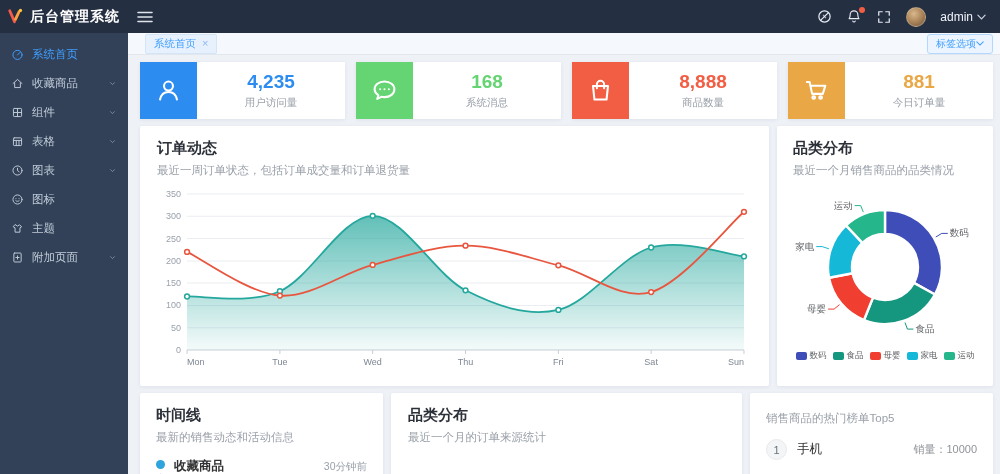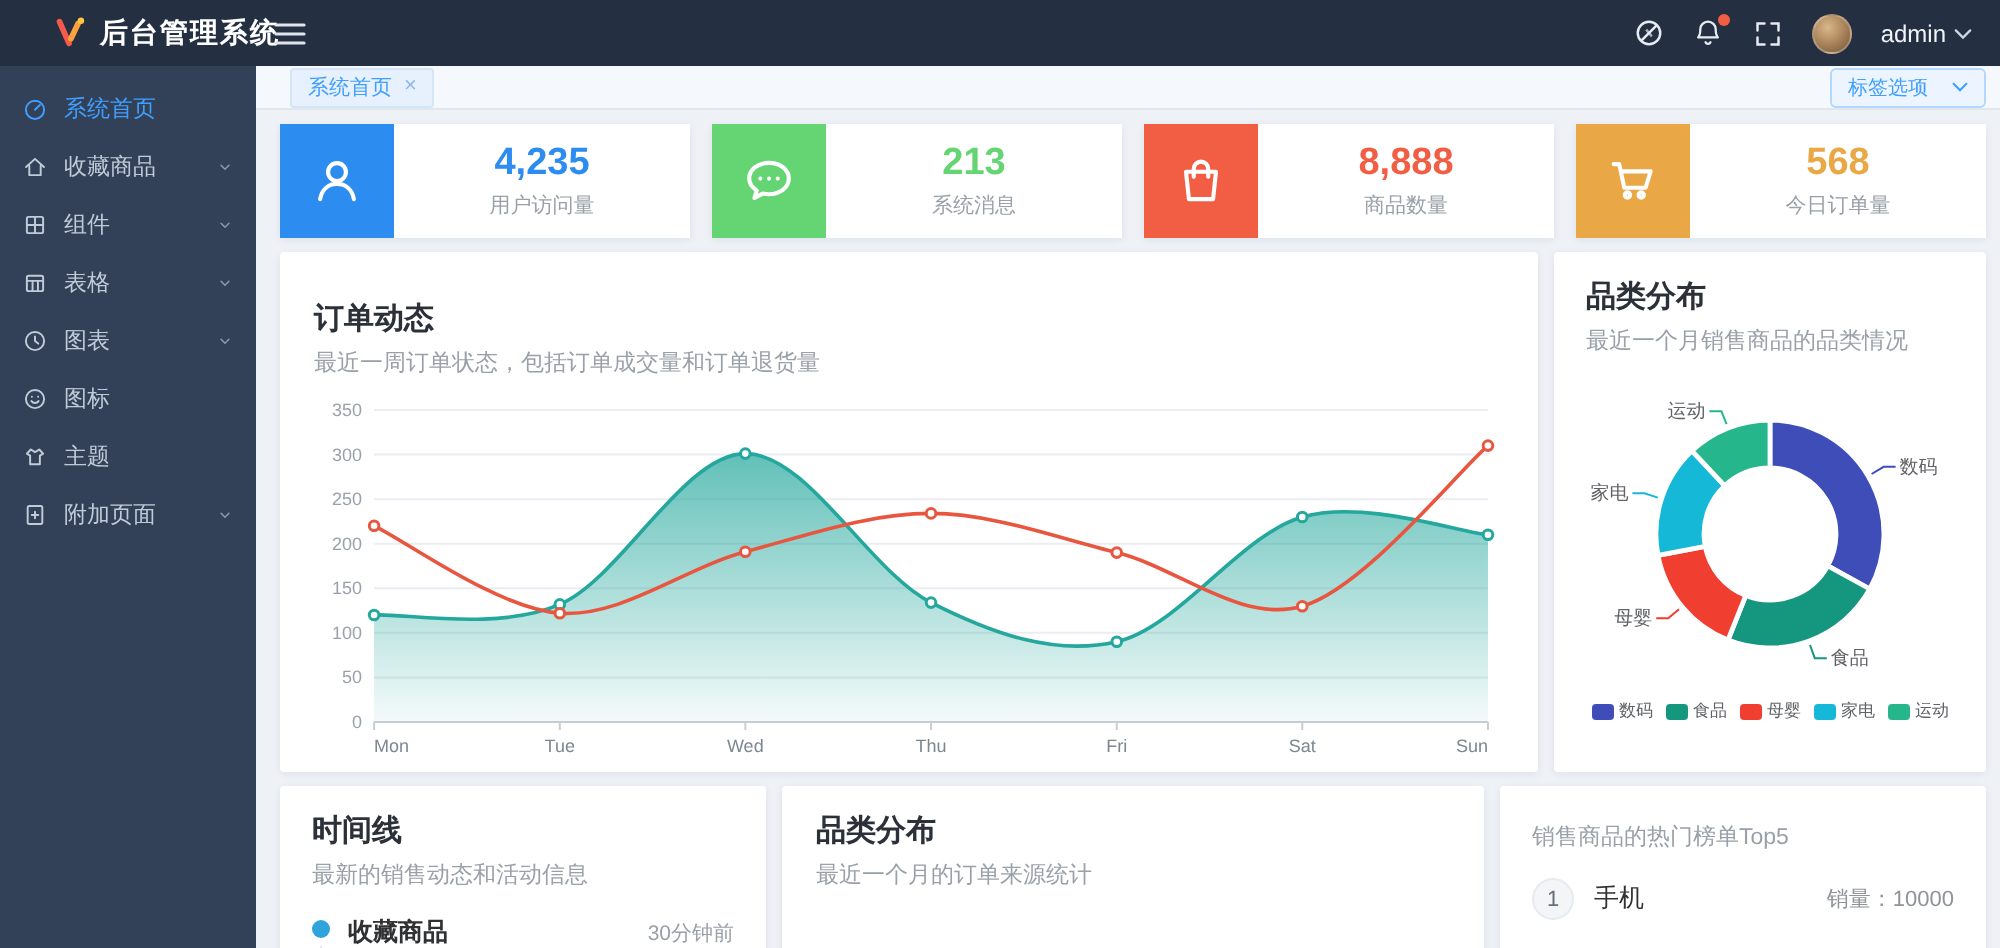--- a/index.html
+++ b/index.html
@@ -8,21 +8,21 @@
     width: 1000px; height: 474px; position: relative;
     font-family: "Liberation Sans", "DejaVu Sans", sans-serif;
     background: var(--content-bg, #eef1f6);
   }
   
   .header {
     position: absolute; top: 0; left: 0; right: 0; height: 33px;
     background: var(--header-bg, #242f42); color: #fff;
     display: flex; align-items: center; z-index: 20;
   }
-  .logo-area { width: 128px; flex: none; display: flex; align-items: center; gap: 6px; padding-left: 25px; }
+  .logo-area { width: 128px; flex: none; display: flex; align-items: center; gap: 6px; padding-left: 5px; }
   .logo-mark { width: 19px; height: 19px; flex: none; }
   .app-title { font-size: 14px; font-weight: 700; letter-spacing: 1px; white-space: nowrap; }
   .hamburger { margin-left: 9px; cursor: pointer; display: flex; align-items: center; }
   .header-spacer { flex: 1; }
   .header-right { display: flex; align-items: center; gap: 14px; padding-right: 14px; }
   .hicon { position: relative; width: 16px; height: 16px; display: flex; align-items: center; justify-content: center; cursor: pointer; color: #e7ecf2; }
   .hicon svg { display: block; }
   .noti-badge { position: absolute; top: -2px; right: -3px; width: 6px; height: 6px; border-radius: 50%; background: #f25e43; }
   .avatar { width: 20px; height: 20px; border-radius: 50%; flex: none; cursor: pointer;
     background: radial-gradient(circle at 38% 32%, #d8b88c 0%, #b08a5e 45%, #6e5238 100%);
@@ -38,37 +38,37 @@
   .side-item.active { color: var(--primary, #409eff); }
   .side-item .chev { margin-left: auto; color: #8c99ab; display: flex; }
   .side-icon { display: flex; flex: none; }
   
   .main { position: absolute; top: 33px; left: 128px; right: 0; bottom: 0; display: flex; flex-direction: column; overflow: hidden; }
   .tabbar { height: 22px; flex: none; background: #f5f8fc; border-bottom: 1px solid #e2e7ee;
     display: flex; align-items: center; padding: 0 7px 0 17px; }
   .tab { display: flex; align-items: center; gap: 6px; font-size: 10.5px; color: var(--primary, #409eff);
     background: #e7f1fd; border: 1px solid #d4e5f8; border-radius: 2px; padding: 2px 8px; cursor: pointer; }
   .tab-close { color: #8fb9ee; font-size: 11px; line-height: 1; cursor: pointer; }
-  .tag-options { margin-left: auto; display: flex; align-items: center; gap: 12px; font-size: 10px;
+  .tag-options { margin-left: auto; display: flex; align-items: center; gap: 0; font-size: 10px;
     color: var(--primary, #409eff); background: #ecf5ff; border: 1px solid #b3d8ff; border-radius: 3px;
     padding: 2px 8px; cursor: pointer; font-family: inherit; }
   .content { flex: 1; padding: 7px 7px 0 12px; overflow: hidden; }
   .card { background: #fff; border-radius: 2px; box-shadow: 0 1px 4px rgba(20,40,90,.07); position: relative; }
   .card h3 { font-size: 15px; font-weight: 700; color: #2c3038; }
   .card .sub { font-size: 11.5px; color: #9aa0a9; margin-top: 5px; }
   
   .stats-row { display: flex; gap: 11px; height: 57px; }
   .stat-card { flex: 1; display: flex; background: #fff; box-shadow: 0 1px 4px rgba(20,40,90,.07); cursor: pointer; }
   .stat-icon { width: 57px; flex: none; background: var(--c); display: flex; align-items: center; justify-content: center; color: #fff; }
   .stat-info { flex: 1; display: flex; flex-direction: column; align-items: center; justify-content: center; }
   .stat-value { font-size: 19px; font-weight: 700; color: var(--c); }
   .stat-label { font-size: 10.5px; color: #9aa0a9; margin-top: 3px; }
   
   .charts-row { display: flex; gap: 8px; margin-top: 7px; height: 260px; }
-  .order-card { flex: 1; padding: 24px 17px; }
+  .order-card { flex: 1; padding: 13px 17px; }
   #order-chart { width: 100%; height: 190px; margin-top: 6px; display: block; }
   .category-card { width: 216px; flex: none; padding: 13px 16px; display: flex; flex-direction: column; }
   #donut-chart { width: 184px; height: 166px; margin-top: 3px; display: block; }
   .legend { display: flex; justify-content: center; align-items: center; gap: 6px; margin-top: 3px; }
   .legend-item { display: flex; align-items: center; gap: 3px; font-size: 8.5px; color: #606266; cursor: pointer; white-space: nowrap; }
   .legend-swatch { width: 11px; height: 8px; border-radius: 2px; flex: none; }
   
   .bottom-row { display: flex; gap: 8px; margin-top: 7px; height: 150px; }
   .timeline-card, .ranking-card { width: 243px; flex: none; padding: 13px 16px; }
   .channel-card { flex: 1; padding: 13px 17px; overflow: hidden; }
@@ -268,21 +268,21 @@
      </div>
         </div>
         <div class="stat-card" style="--c: #64d572;">
           <div class="stat-icon">
        <svg viewBox="0 0 24 24" width="29" height="29" fill="none" stroke="#fff" stroke-width="1.7" stroke-linecap="round" stroke-linejoin="round">
               <path d="M12 4.5c4.7 0 8.2 2.9 8.2 6.5S16.7 17.5 12 17.5c-.9 0-1.8-.1-2.6-.3L6 19l.9-3.1c-1.9-1.2-3.1-3-3.1-4.9 0-3.6 3.5-6.5 8.2-6.5z"></path>
               <path d="M8.4 11h.01M12 11h.01M15.6 11h.01"></path>
             </svg>
      </div>
      <div class="stat-info">
-       <div class="stat-value">213</div>
+       <div class="stat-value">168</div>
        <div class="stat-label">系统消息</div>
      </div>
         </div>
         <div class="stat-card" style="--c: #f25e43;">
           <div class="stat-icon">
        <svg viewBox="0 0 24 24" width="29" height="29" fill="none" stroke="#fff" stroke-width="1.7" stroke-linecap="round" stroke-linejoin="round">
               <path d="M5.8 8.2h12.4L17 19.5H7L5.8 8.2z"></path>
               <path d="M9 10.2V7a3 3 0 0 1 6 0v3.2"></path>
             </svg>
      </div>
@@ -293,21 +293,21 @@
         </div>
         <div class="stat-card" style="--c: #e9a745;">
           <div class="stat-icon">
        <svg viewBox="0 0 24 24" width="29" height="29" fill="none" stroke="#fff" stroke-width="1.7" stroke-linecap="round" stroke-linejoin="round">
               <path d="M4 5h2.3L8.4 14.8h8.8L19.3 8H7"></path>
               <circle cx="9.7" cy="17.8" r="1.1"></circle>
               <circle cx="15.4" cy="17.8" r="1.1"></circle>
             </svg>
      </div>
      <div class="stat-info">
-       <div class="stat-value">568</div>
+       <div class="stat-value">881</div>
        <div class="stat-label">今日订单量</div>
      </div>
         </div>
       </div>
 
     <div class="charts-row">
       <section class="card order-card">
         <h3>订单动态</h3>
         <p class="sub">最近一周订单状态，包括订单成交量和订单退货量</p>
         <svg id="order-chart" preserveAspectRatio="none" viewBox="0 0 594 190">

